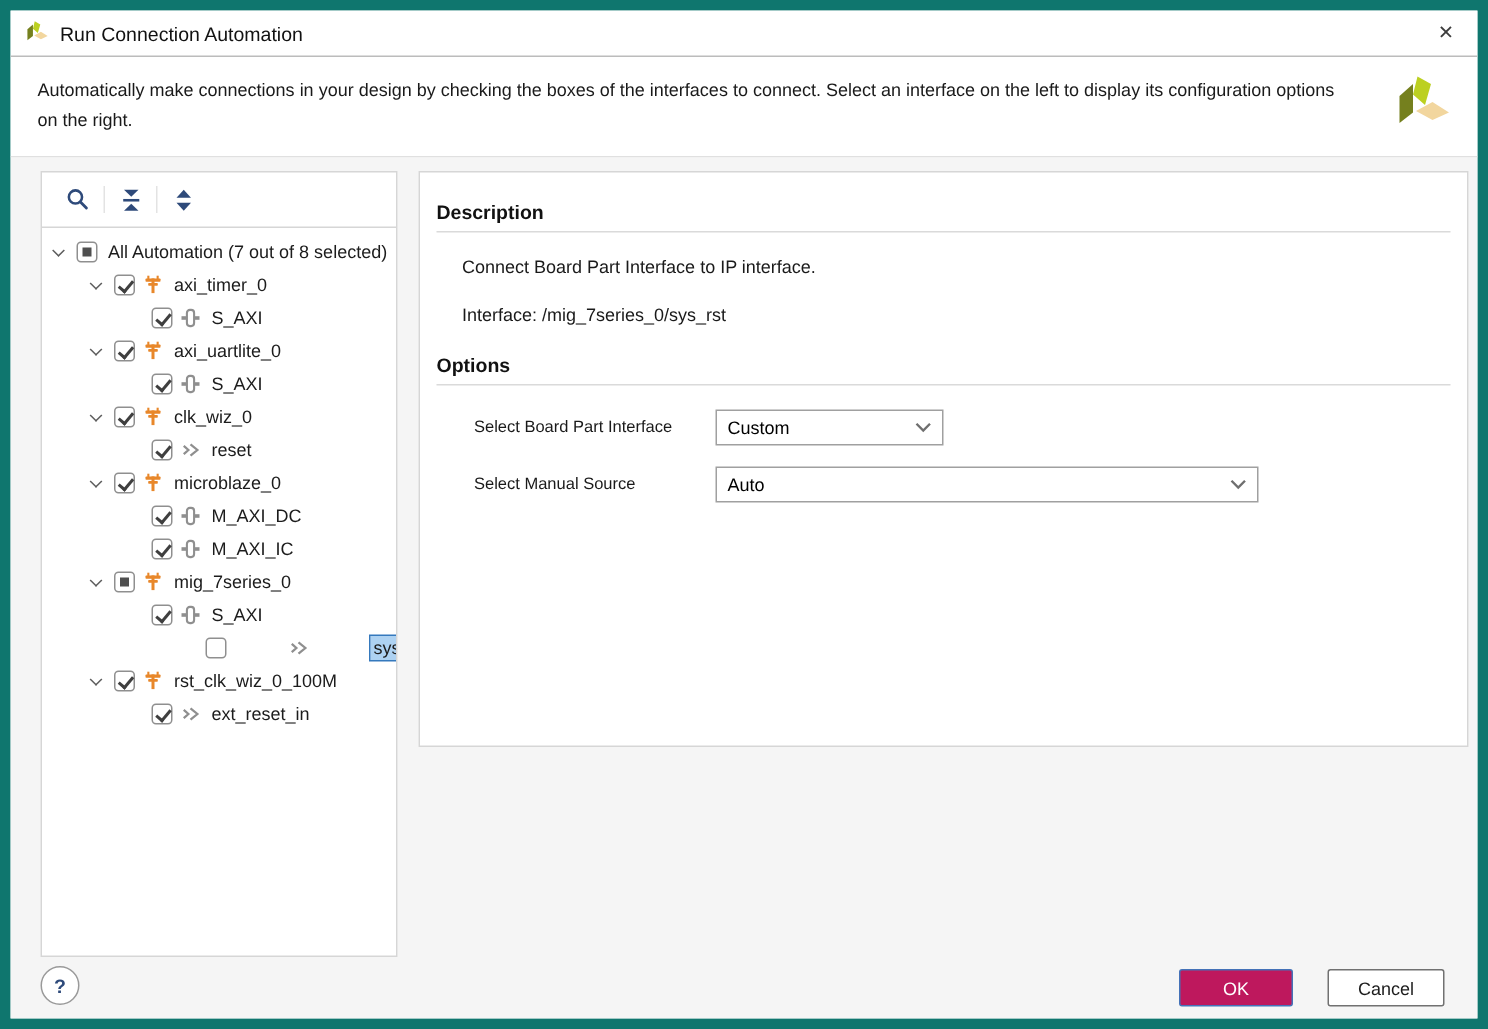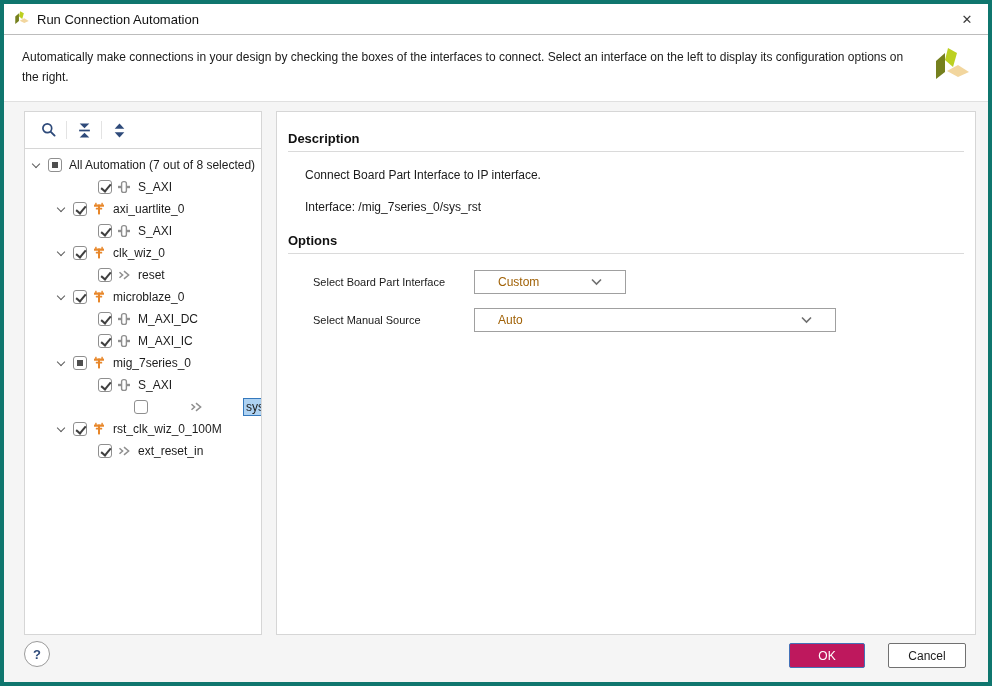--- a/index.html
+++ b/index.html
@@ -1,39 +1,39 @@
 <!DOCTYPE html>
 <html><head>
 <meta charset="utf-8">
 <style>
   * { box-sizing: border-box; margin: 0; padding: 0; }
   html,body { background:#e9e9e9; }
   body { font-family: "Liberation Sans", "DejaVu Sans", sans-serif; }
   .dialog {
     position: relative; width: 992px; height: 686px;
-    background:#fff; border:4px solid #0f766e; display:flex; flex-direction:column;
+    background:#fff; border:7px solid #0f766e; display:flex; flex-direction:column;
     overflow:hidden;
   }
   
   .titlebar { height:31px; flex:none; background:#fff; border-bottom:1px solid #bcbcbc;
     display:flex; align-items:center; padding-left:8px; }
   .titlebar .tb-logo { width:18px; height:18px; flex:none; margin-right:7px; }
   .titlebar .tb-title { font-size:13px; color:#111; }
   .titlebar .tb-close { margin-left:auto; width:42px; height:30px; display:flex;
     align-items:center; justify-content:center; font-size:13px; color:#3c3c3c; cursor:default; }
   
   .header { height:67px; flex:none; background:#fff; border-bottom:1px solid #e0e0e0;
     padding:12px 84px 0 18px; position:relative; }
   .header .instructions { font-size:12px; color:#1a1a1a; line-height:20px; max-width:905px; }
   .header .hd-logo { position:absolute; right:16px; top:8px; width:44px; height:48px; }
   
   .body { flex:1; background:#f5f5f5; position:relative; }
   .panel { position:absolute; background:#fff; border:1px solid #d6d6d6; }
   .left-panel  { left:20px;  top:9px; width:238px; height:524px; display:flex; flex-direction:column; }
-  .right-panel { left:272px; top:9px; width:700px; height:524px; }
+  .right-panel { left:272px; top:9px; width:700px; height:384px; }
   
   .ltoolbar { height:37px; flex:none; border-bottom:1px solid #d6d6d6; display:flex;
     align-items:center; padding-left:12px; }
   .tool-btn { width:24px; height:24px; display:flex; align-items:center; justify-content:center; }
   .tool-sep { width:1px; height:18px; background:#e3e3e3; margin:0 5px; }
   
   .tree { flex:1; overflow:hidden; padding-top:5px; }
   .tree-row { display:flex; align-items:center; height:22px; font-size:12px; color:#1c1c1c; white-space:nowrap; }
   .chev-slot { width:16px; flex:none; display:flex; align-items:center; padding-left:1px; }
   .chev { display:inline-block; width:6px; height:6px; border-right:1.5px solid #5d5d5d;
@@ -48,21 +48,21 @@
   .tlabel { padding:1px 2px; }
   .tlabel.selected { background:#aed2f2; outline:1px solid #3579bd; }
   
   .section-h { font-size:13px; font-weight:bold; color:#111; margin:19px 11px 0 11px; }
   .rule { border:none; border-top:1px solid #dadada; margin:5px 11px 0 11px; }
   .desc-p { font-size:12px; color:#1a1a1a; margin:16px 28px 0 28px; }
   .opt-row { display:flex; align-items:center; margin:14px 0 0 36px; }
   .opt-row:first-of-type { margin-top:16px; }
   .opt-label { font-size:11px; color:#1a1a1a; width:161px; flex:none; }
   .dropdown { height:24px; background:#fff; border:1px solid #a0a0a0; display:flex;
-    align-items:center; justify-content:space-between; padding:0 23px; font-size:12px; color:#a16207; }
+    align-items:center; justify-content:space-between; padding:0 7px; font-size:12px; color:#000000; }
   
   .help-btn { position:absolute; left:20px; top:539px; width:26px; height:26px; border-radius:50%;
     border:1px solid #9a9a9a; background:#fff; display:flex; align-items:center; justify-content:center;
     font-size:13px; font-weight:bold; color:#2e4a7a; }
   .btn { position:absolute; top:541px; height:25px; font-size:12px; display:flex;
     align-items:center; justify-content:center; border-radius:2px; }
   .btn-ok { right:123px; width:76px; background:#be185d; border:1px solid #4472b8; color:#fff; }
   .btn-cancel { right:22px; width:78px; background:#fff; border:1px solid #717171; color:#1c1c1c; }
 </style>
 </head>
@@ -116,20 +116,36 @@
         </span>
       </div>
       <div class="tree">
           <div class="tree-row" style="padding-left: 7px; text-align: center;">
             <span class="chev-slot">
               <i class="chev"></i>
             </span>
             <span class="cb indeterminate"></span>
             <span class="tlabel">All Automation (7 out of 8 selected)</span>
           </div>
+          <div class="tree-row" style="padding-left: 32px;">
+            <span class="chev-slot">
+              <i class="chev"></i>
+            </span>
+            <span class="cb checked"></span>
+            <span class="ticon">
+              <svg width="14" height="14" viewBox="0 0 14 14">
+                <rect x="3.2" y="0.8" width="1.4" height="2.2" fill="#e8872a"></rect>
+                <rect x="9.4" y="0.8" width="1.4" height="2.2" fill="#e8872a"></rect>
+                <rect x="2" y="2.6" width="10" height="2.2" rx="0.5" fill="#e8872a"></rect>
+                <rect x="3.8" y="5.7" width="6.4" height="1.8" rx="0.5" fill="#e8872a"></rect>
+                <rect x="6" y="2.6" width="2" height="9.8" fill="#e8872a"></rect>
+              </svg>
+            </span>
+            <span class="tlabel">axi_timer_0</span>
+          </div>
           <div class="tree-row" style="padding-left: 57px;">
             <span class="chev-slot"></span>
             <span class="cb checked"></span>
             <span class="ticon">
               <svg width="14" height="14" viewBox="0 0 14 14">
                 <rect x="4.6" y="1.6" width="4.8" height="10.8" rx="2" fill="none" stroke="#8f8f8f" stroke-width="1.4"></rect>
                 <rect x="1" y="5.8" width="3" height="2.4" fill="#8f8f8f"></rect>
                 <rect x="10" y="5.8" width="3" height="2.4" fill="#8f8f8f"></rect>
               </svg>
             </span>

